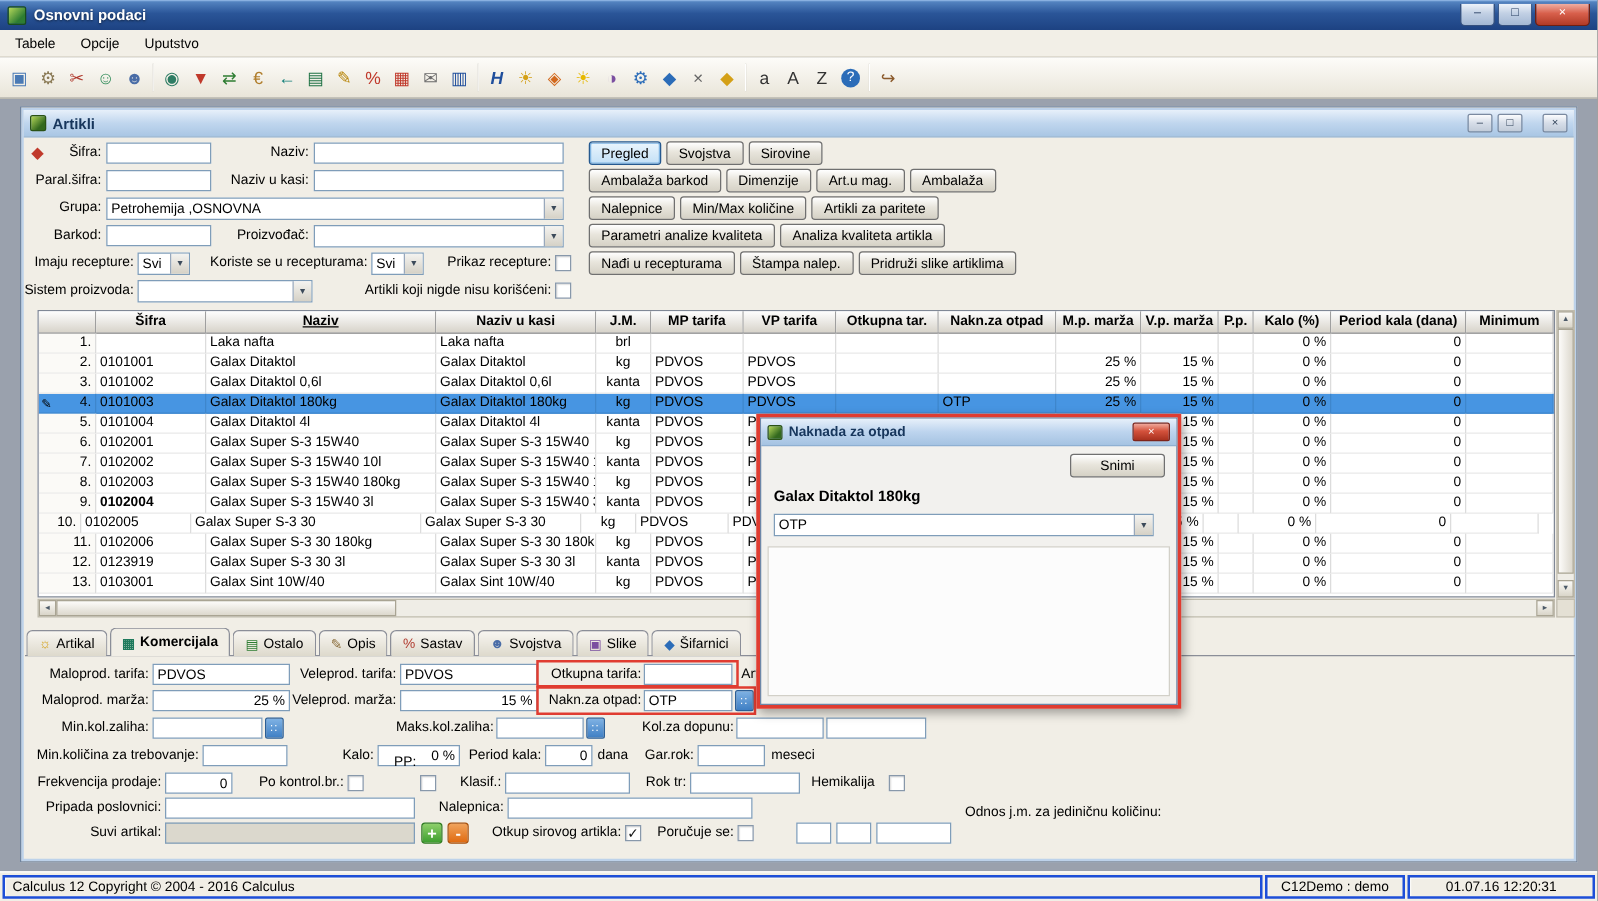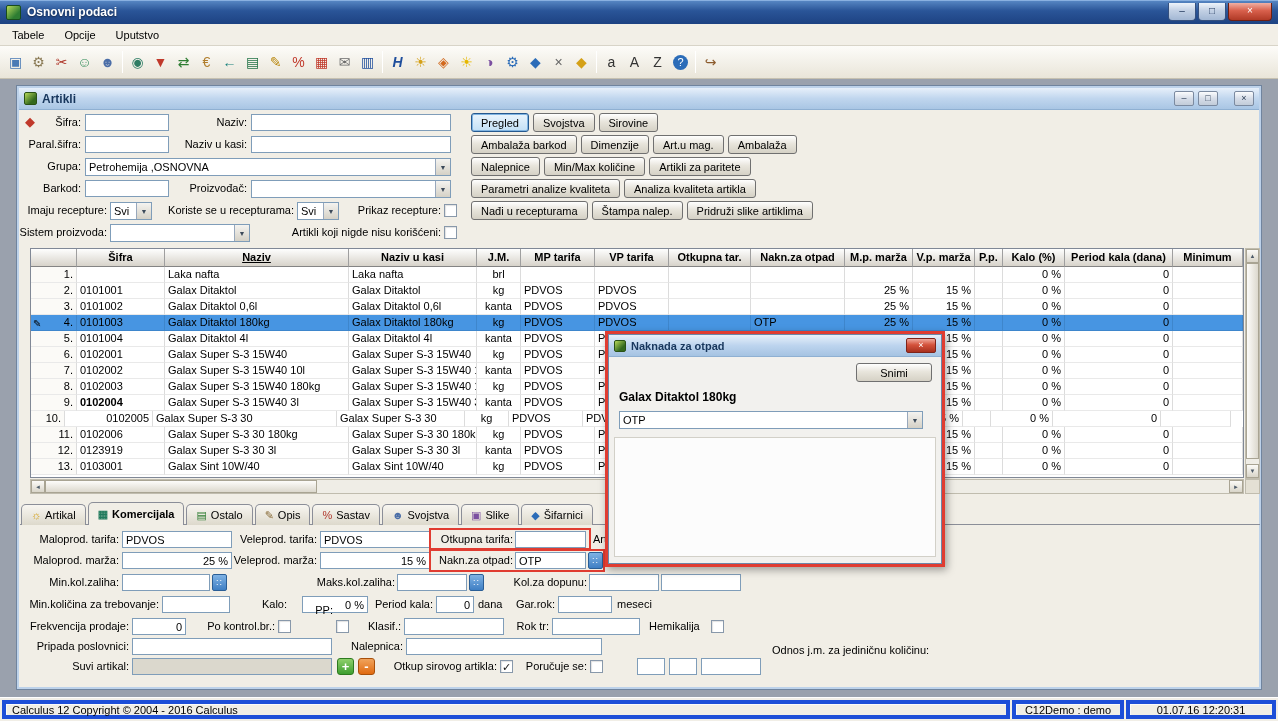--- a/index.html
+++ b/index.html
@@ -88,21 +88,21 @@
 .dlg-icon{width:12px;height:12px;margin-right:5px;background:linear-gradient(135deg,#b7d95b,#33691e 70%);border:1px solid #2a5216;border-radius:2px}
 .dlg-title{font-weight:bold;color:#17365c;font-size:11px}
 .dlg-close{margin-left:auto;width:30px;height:15px;border:1px solid #7e241a;border-radius:2px;background:linear-gradient(#f0a99c,#d4523c 45%,#a8311f);color:#fff;font-size:9px;line-height:13px;text-align:center}
 .dlg-save{position:absolute;right:9px;top:28px;width:76px;height:19px}
 .dlg-item{position:absolute;left:10px;top:55px;font-weight:bold;font-size:12px}
 .dlg-combo{left:10px;top:76px;width:304px}
 .dlg-panel{position:absolute;left:5px;right:5px;top:102px;bottom:6px;background:#fcfcfc;border:1px solid #d2d0c8}
 
 
 .statusbar{position:absolute;left:0;top:697px;width:100%;height:24px;background:#f1eee6;border-top:1px solid #fff;display:flex;align-items:stretch;padding:2px}
-.sb-cell{border:4px solid #1d4ed8;box-shadow:inset 1px 1px 0 rgba(255,255,255,.7);display:flex;align-items:center;padding:3px 6px;margin-right:2px;white-space:nowrap}
+.sb-cell{border:2px solid #1d4ed8;box-shadow:inset 1px 1px 0 rgba(255,255,255,.7);display:flex;align-items:center;padding:3px 6px;margin-right:2px;white-space:nowrap}
 .sb-left{flex:1}
 .sb-user{width:112px;justify-content:center}
 .sb-time{width:150px;justify-content:center;margin-right:0}
 .fa-icon{position:absolute;left:8px;top:28px;font-size:13px;color:#c0392b}
 </style>
 </head>
 <body>
 
 <div class="app">
 
@@ -470,21 +470,21 @@
             <div class="gcell" style="width: 94px; text-align: left;"></div>
             <div class="gcell" style="width: 68px; text-align: right;">25 %</div>
             <div class="gcell" style="width: 62px; text-align: right;">15 %</div>
             <div class="gcell" style="width: 28px; text-align: center;"></div>
             <div class="gcell" style="width: 62px; text-align: right;">0 %</div>
             <div class="gcell" style="width: 108px; text-align: right;">0</div>
             <div class="gcell" style="width: 70px; text-align: right;"></div>
           </div>
           <div class="grow">
             <div class="gcell gut" style="width: 34px;"><span>10.</span></div>
-            <div class="gcell" style="width: 88px; text-align: right;">0102005</div>
+            <div class="gcell" style="width: 88px; text-align: left;">0102005</div>
             <div class="gcell" style="width: 184px; text-align: left;">Galax Super S-3 30</div>
             <div class="gcell" style="width: 128px; text-align: left;">Galax Super S-3 30</div>
             <div class="gcell" style="width: 44px; text-align: center;">kg</div>
             <div class="gcell" style="width: 74px; text-align: left;">PDVOS</div>
             <div class="gcell" style="width: 74px; text-align: left;">PDVOS</div>
             <div class="gcell" style="width: 82px; text-align: left;"></div>
             <div class="gcell" style="width: 94px; text-align: left;"></div>
             <div class="gcell" style="width: 68px; text-align: right;">25 %</div>
             <div class="gcell" style="width: 62px; text-align: right;">15 %</div>
             <div class="gcell" style="width: 28px; text-align: center;"></div>
@@ -617,21 +617,21 @@
     <div class="bb" style="left:195px;top:488px">::</div>
     <span class="lbl" style="left:288px;top:488px;width:90px">Maks.kol.zaliha:</span>
     <input class="fld" style="left: 380px; top: 488px; width: 70px;">
     <div class="bb" style="left:452px;top:488px">::</div>
     <span class="lbl" style="left:490px;top:488px;width:80px">Kol.za dopunu:</span>
     <input class="fld" style="left: 572px; top: 488px; width: 70px;">
     <input class="fld" style="left: 644px; top: 488px; width: 80px;">
 
     <span class="lbl" style="left:2px;top:510px;width:140px">Min.količina za trebovanje:</span>
     <input class="fld" style="left: 145px; top: 510px; width: 68px;">
-    <span class="lbl" style="left:228px;top:510px;width:42px">Kalo:</span>
+    <span class="lbl" style="left:240px;top:510px;width:42px">Kalo:</span>
     <input class="fld num" style="left: 285px; top: 510px; width: 66px;" value="0 %">
     <span class="lbl" style="left:356px;top:510px;width:60px">Period kala:</span>
     <input class="fld num" style="left: 419px; top: 510px; width: 38px;" value="0">
     <span class="ftext" style="left:461px;top:510px">dana</span>
     <span class="lbl" style="left:492px;top:510px;width:46px">Gar.rok:</span>
     <input class="fld" style="left: 541px; top: 510px; width: 54px;">
     <span class="ftext" style="left:600px;top:510px">meseci</span>
 
     <span class="lbl" style="left:2px;top:532px;width:110px">Frekvencija prodaje:</span>
     <input class="fld num" style="left: 115px; top: 532px; width: 54px;" value="0">

